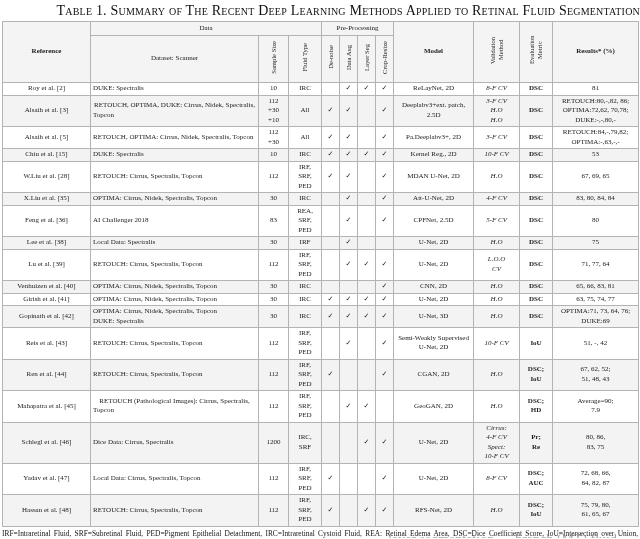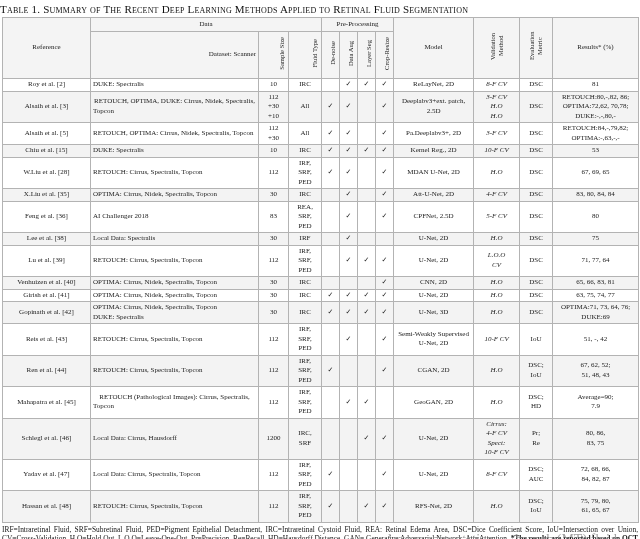--- a/index.html
+++ b/index.html
@@ -1,48 +1,48 @@
 <!DOCTYPE html>
 <html><head>
 <meta charset="utf-8">
 <style>
   html,body{margin:0;padding:0;background:#fff;}
   .page{
     position:relative;width:640px;height:539px;background:#ffffff;overflow:hidden;
     font-family:"Liberation Serif","DejaVu Serif",serif;color:#1c1c1c;
   }
   .title{
-    text-align:left;font-variant:small-caps;font-size:11px;letter-spacing:.2px;
+    text-align:right;font-variant:small-caps;font-size:14px;letter-spacing:.2px;
     padding-top:3px;color:#111;
   }
   table.summary{
     border-collapse:collapse;table-layout:fixed;width:636px;margin:2px 0 0 2px;
   }
   table.summary th, table.summary td{
     border:1px solid #b3b3b3;vertical-align:middle;text-align:center;
     font-size:7px;line-height:9.5px;padding:1px 2px;white-space:pre-line;
     overflow:hidden;
   }
   thead th{background:#f4f4f4;font-weight:normal;color:#222;}
   thead .grp{font-size:7.5px;height:11px;}
-  thead .flat{font-size:7.5px;}
+  thead .flat{font-size:7.5px;font-weight:bold;}
   .vert{
     writing-mode:vertical-rl;transform:rotate(180deg);
     font-size:6.6px;line-height:8px;margin:0 auto;display:inline-block;
     max-height:44px;white-space:normal;
   }
-  thead tr.sub th{height:44px;text-align:right;}
+  thead tr.sub th{height:44px;}
   tbody tr:nth-child(even) td{background:#f3f3f3;}
   td.ref{text-align:left;padding-left:5px;font-size:7px;}
   td.ds{text-align:justify;text-align-last:left;padding:1px 3px;font-size:6.8px;}
   td.res{text-align:left;padding-left:4px;font-size:6.3px;line-height:8.8px;color:#222;}
   td.chk{font-size:7.5px;padding:0;}
   td.model{font-size:7px;}
   td.val{font-size:7px;line-height:9px;font-style:italic;}
-  td.eval{font-size:7px;line-height:9px;}
+  td.eval{font-size:7px;line-height:9px;font-weight:bold;}
   .footnote{
     width:636px;margin:2px 0 0 2px;font-size:7.4px;line-height:9.6px;
     text-align:justify;color:#141414;
   }
   .footnote b{font-weight:bold;}
   .clipped-line{
     position:absolute;left:388px;top:532px;width:250px;height:6px;overflow:hidden;
     font-size:14px;color:#8a8a8a;opacity:.8;white-space:nowrap;
   }
 </style>
@@ -321,21 +321,21 @@
       <td class="chk"></td>
       <td class="model">GeoGAN, 2D</td>
       <td class="val">H.O</td>
       <td class="eval">DSC;
 HD</td>
       <td class="res">Average=90;
 7.9</td>
     </tr>
         <tr>
       <td class="ref">Schlegl et al. [46]</td>
-      <td class="ds">Local Data: Cirrus, Hausdorff</td>
+      <td class="ds">Dice Data: Cirrus, Spectralis</td>
       <td class="num">1200</td>
       <td class="num">IRC,
 SRF</td>
       <td class="chk"></td>
       <td class="chk"></td>
       <td class="chk"><span>✓</span></td>
       <td class="chk"><span>✓</span></td>
       <td class="model">U-Net, 2D</td>
       <td class="val">Cirrus:
 4-F CV

